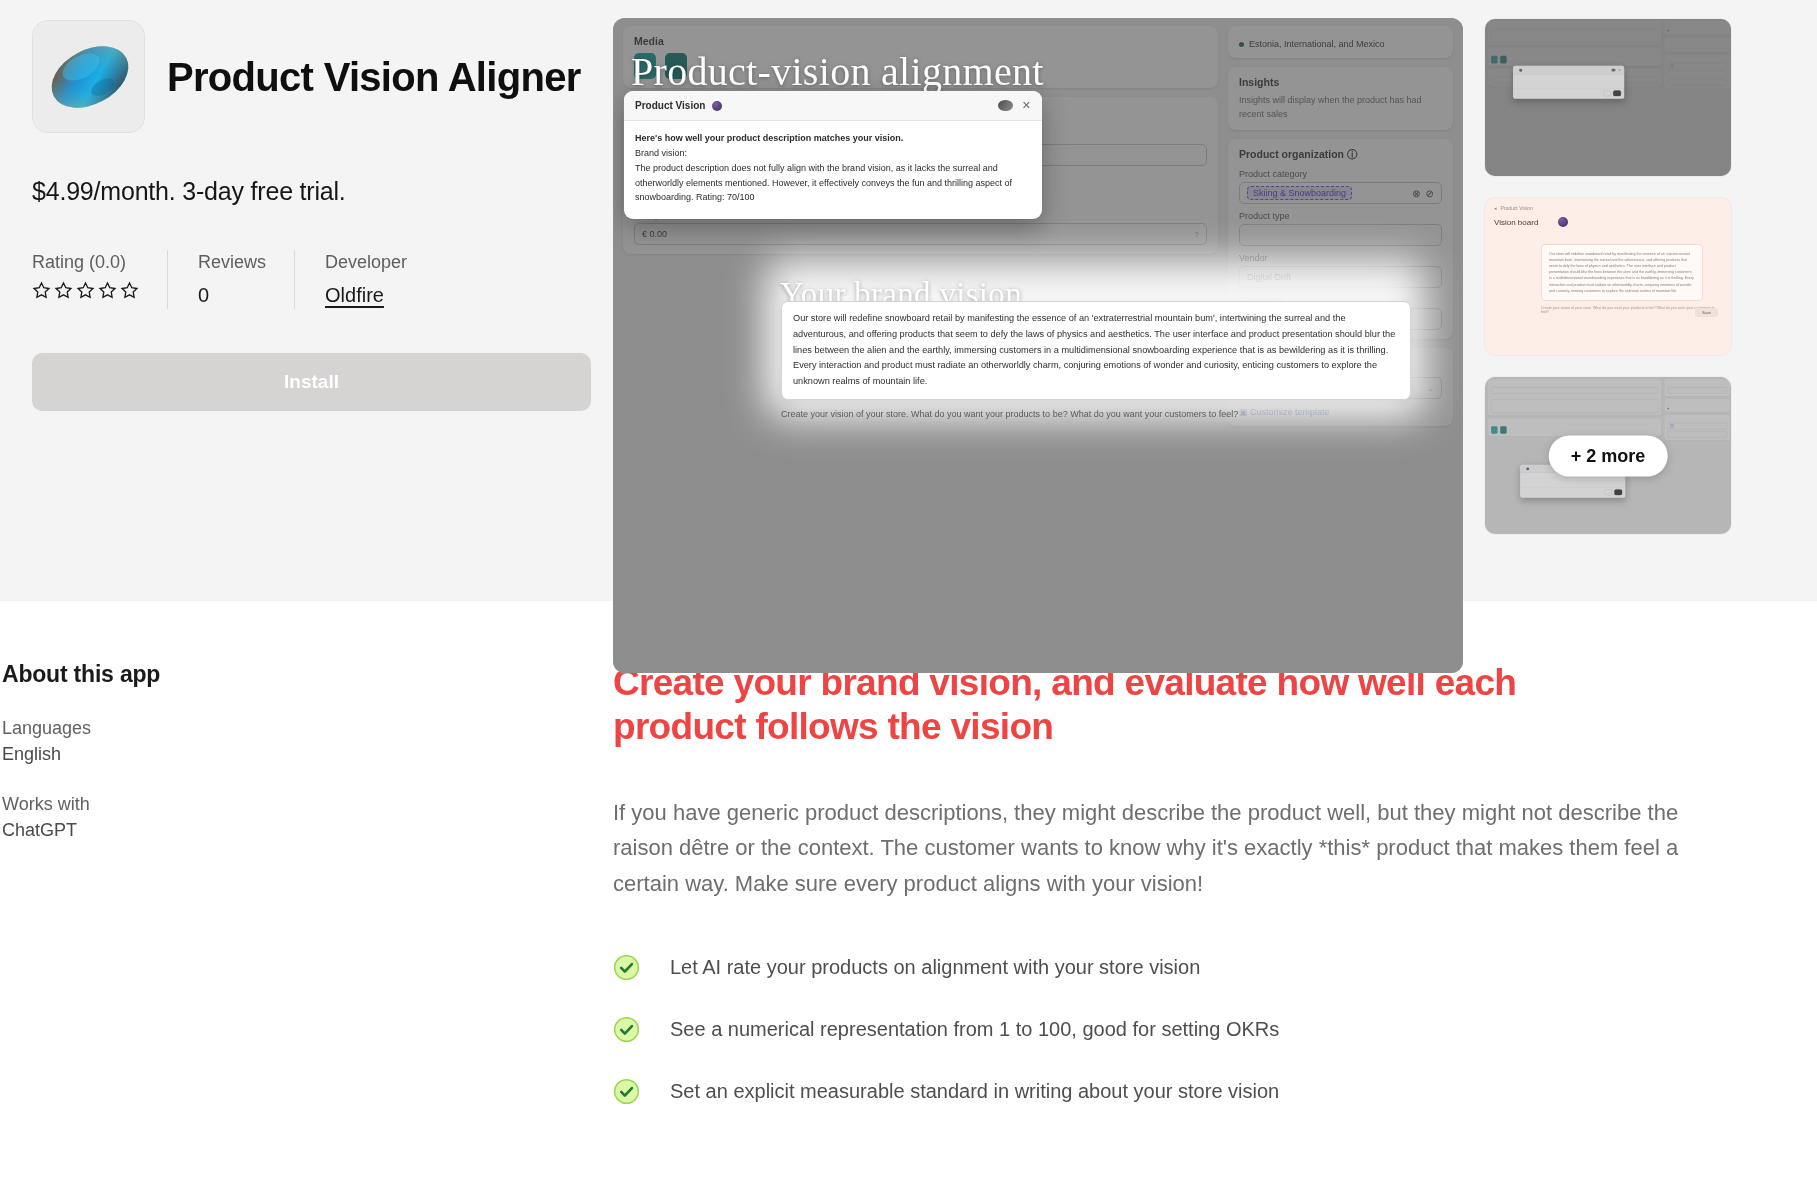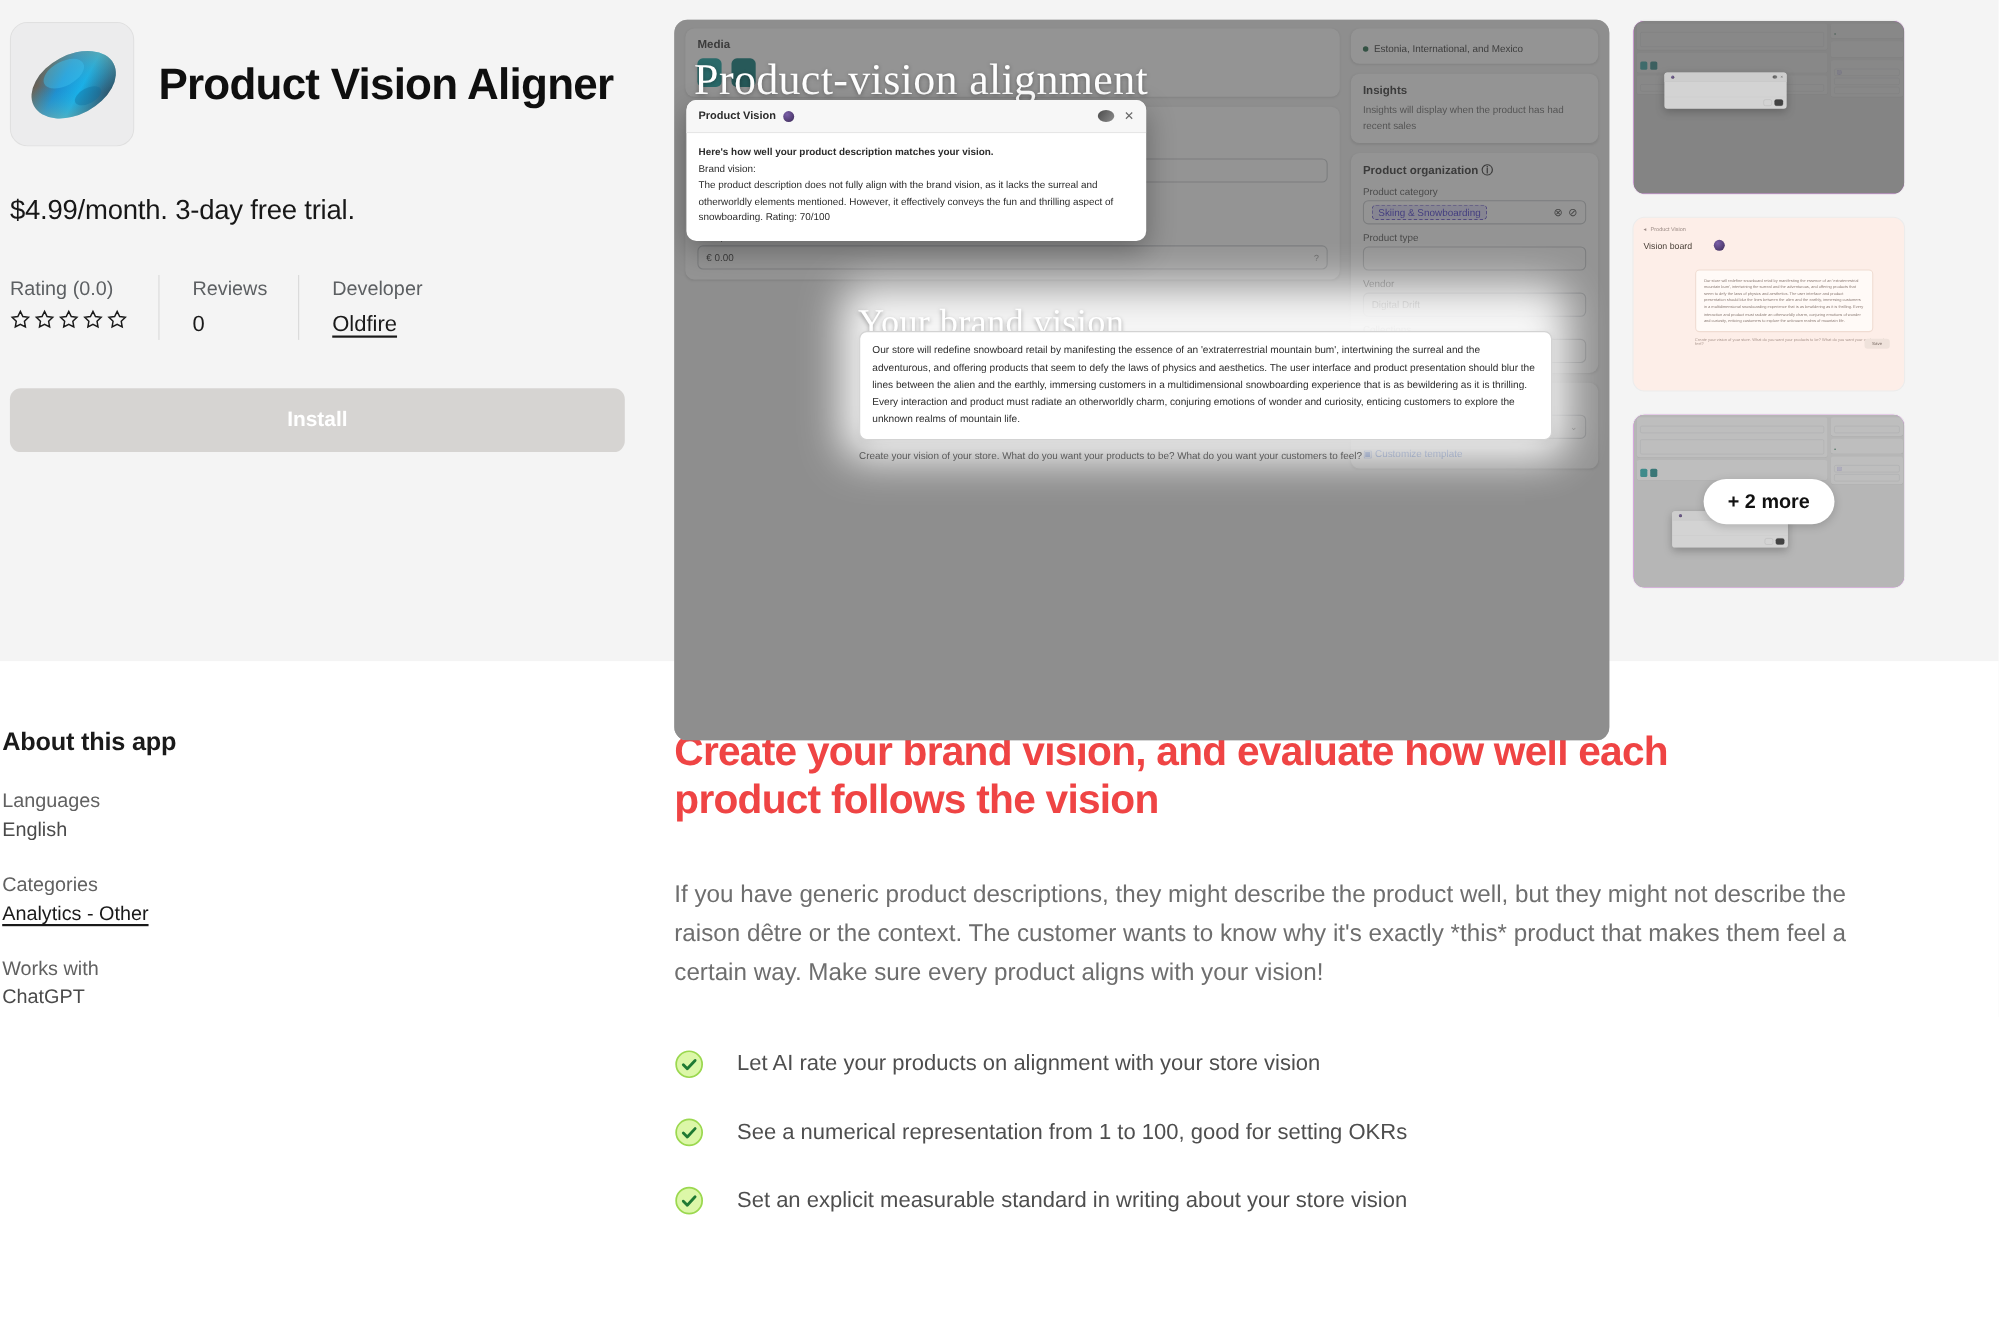--- a/index.html
+++ b/index.html
@@ -14,21 +14,21 @@
 
   
   .hero {
     position:relative;
     width:1817px; height:601px;
     background:#f4f4f4;
     display:flex;
     padding:10px 0 0 0;
   }
 
-  .hero-left { width:613px; padding:10px 0 0 9px; flex:0 0 613px; }
+  .hero-left { width:613px; padding:10px 0 0 32px; flex:0 0 613px; }
 
   .app-head { display:flex; align-items:center; gap:22px; }
   .app-icon {
     width:113px; height:113px; border-radius:16px;
     background:#e9e9ea;
     border:1px solid #e0e0e0;
     overflow:hidden; position:relative;
     flex:0 0 113px;
   }
   .app-title {
@@ -160,21 +160,21 @@
     border:1px solid #d3d3d3; border-radius:7px; background:#fff;
     padding:9px 11px; font-size:9.2px; line-height:1.72; color:#2e2e2e;
     box-shadow:0 2px 7px rgba(0,0,0,.06);
   }
   .vision-help { margin-top:9px; font-size:9px; color:#5a5a5a; }
 
   
   .thumbs { display:flex; flex-direction:column; gap:20px; flex:0 0 248px; }
   .thumb {
     width:248px; height:159px; border-radius:11px; overflow:hidden;
-    position:relative; background:#d946ef; border:1px solid #ececec;
+    position:relative; background:#fef9c3; border:1px solid #ececec;
   }
   .thumb .mini { position:absolute; inset:0; transform:scale(.2925); transform-origin:0 0; width:848px; height:543px; }
   .thumb.pink { background:#fdeee8; }
   .more-badge {
     position:absolute; left:50%; top:50%; transform:translate(-50%,-50%);
     background:#ffffff; color:#111; border-radius:26px;
     padding:10px 22px; font-size:18px; font-weight:700;
     box-shadow:0 2px 9px rgba(0,0,0,.18);
     white-space:nowrap;
   }
@@ -542,24 +542,20 @@
 <section class="lower">
 
   <aside class="about">
     <h3>About this app</h3>
 
     <div class="about-grp">
       <div class="about-lbl">Languages</div>
       <div class="about-val">English</div>
     </div>
 
-    <div class="about-grp">
-      <div class="about-lbl">Categories</div>
-      <div class="about-val link">Analytics - Other</div>
-    </div>
 
     <div class="about-grp">
       <div class="about-lbl">Works with</div>
       <div class="about-val">ChatGPT</div>
     </div>
   </aside>
 
   <div class="desc">
     <h1>Create your brand vision, and evaluate how well each product follows the vision</h1>
     <p class="intro">If you have generic product descriptions, they might describe the product well, but they might not describe the raison dêtre or the context. The customer wants to know why it's exactly *this* product that makes them feel a certain way. Make sure every product aligns with your vision!</p>

